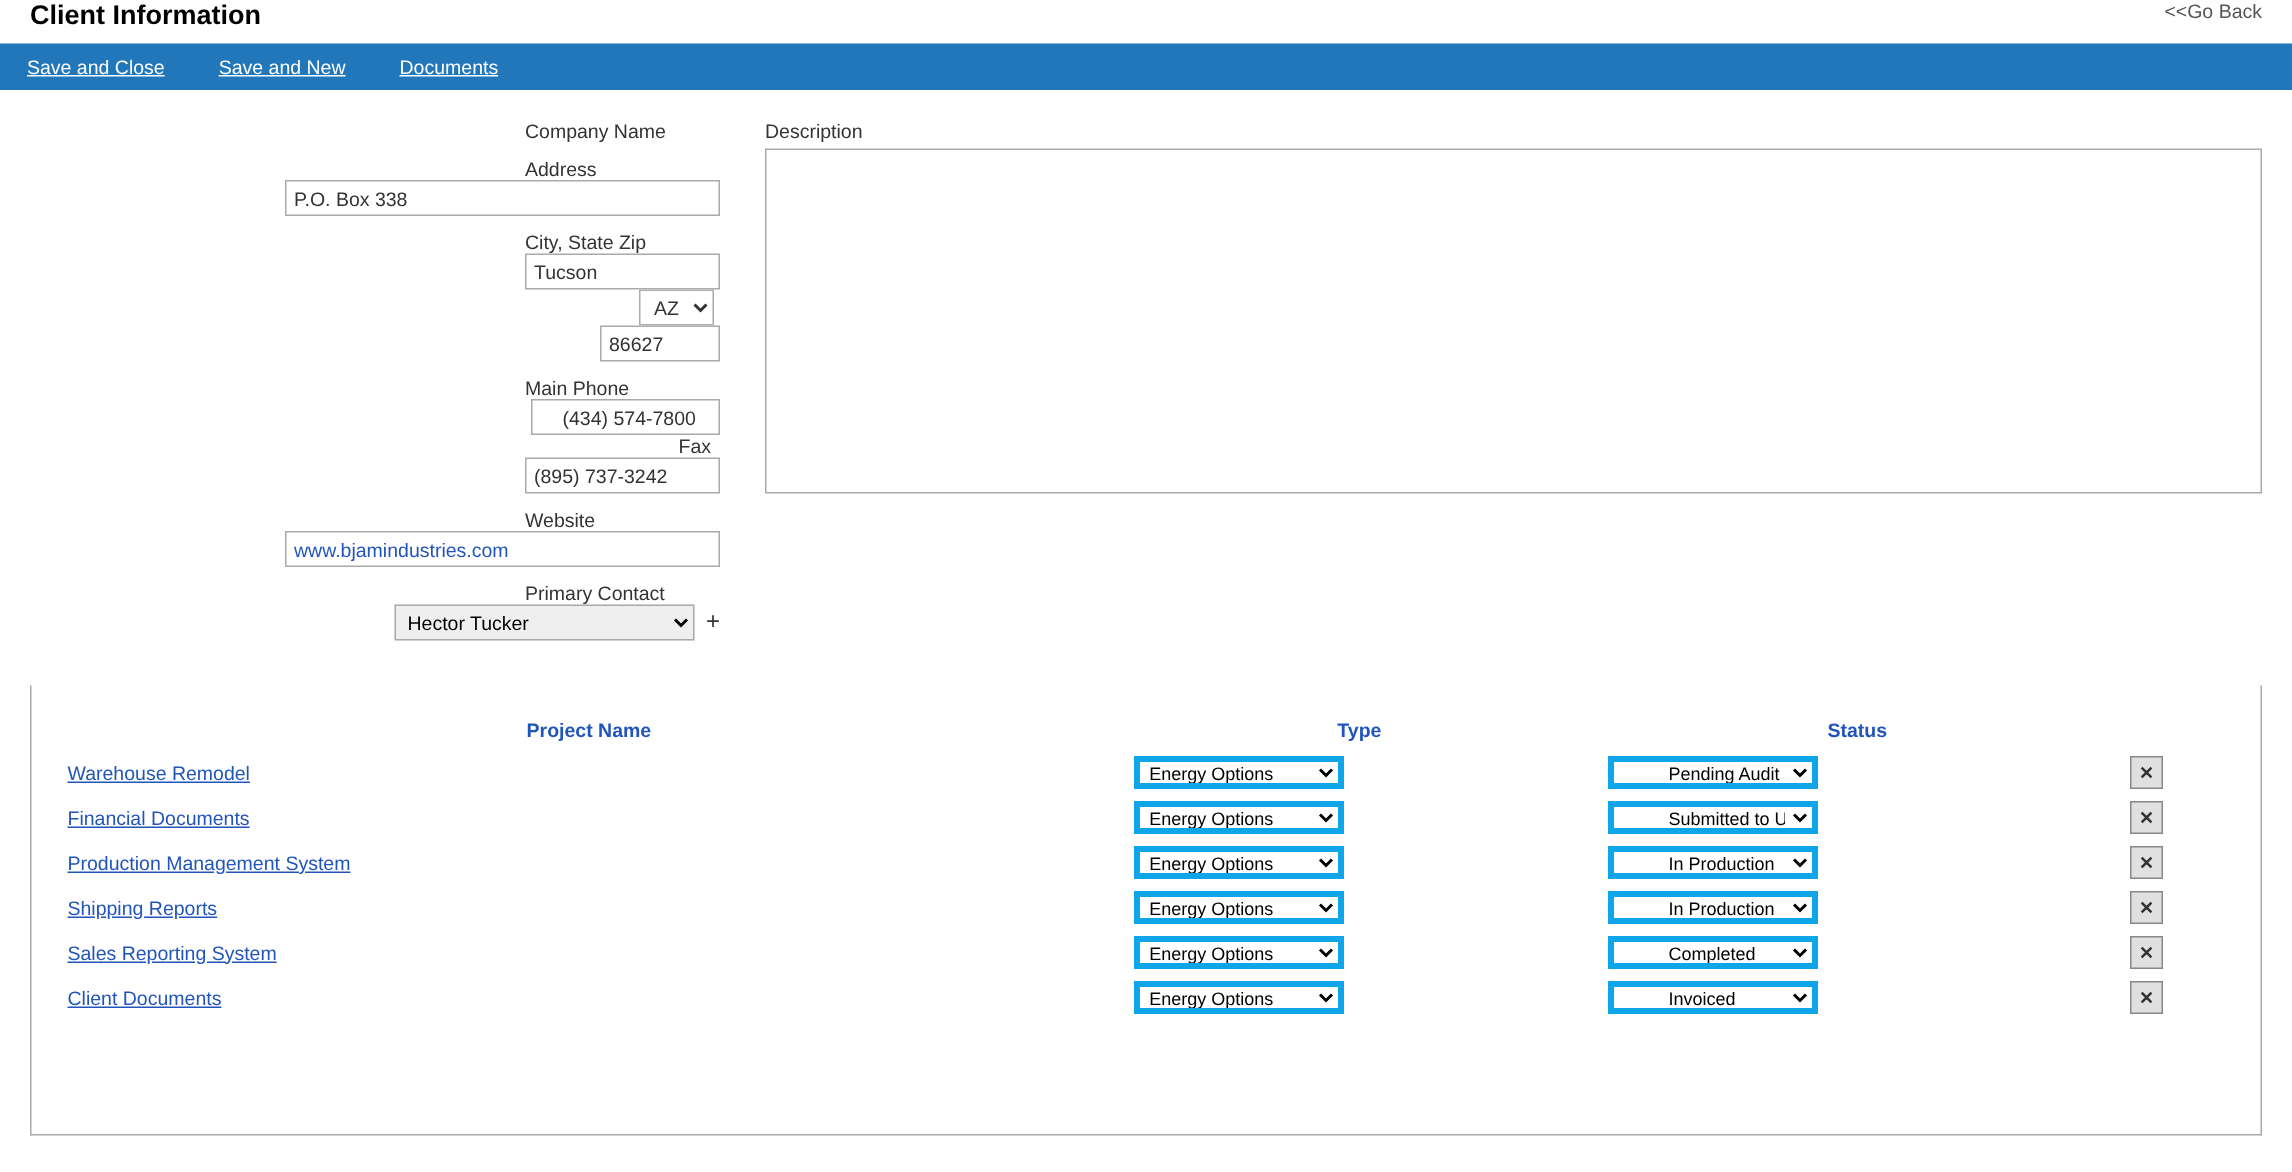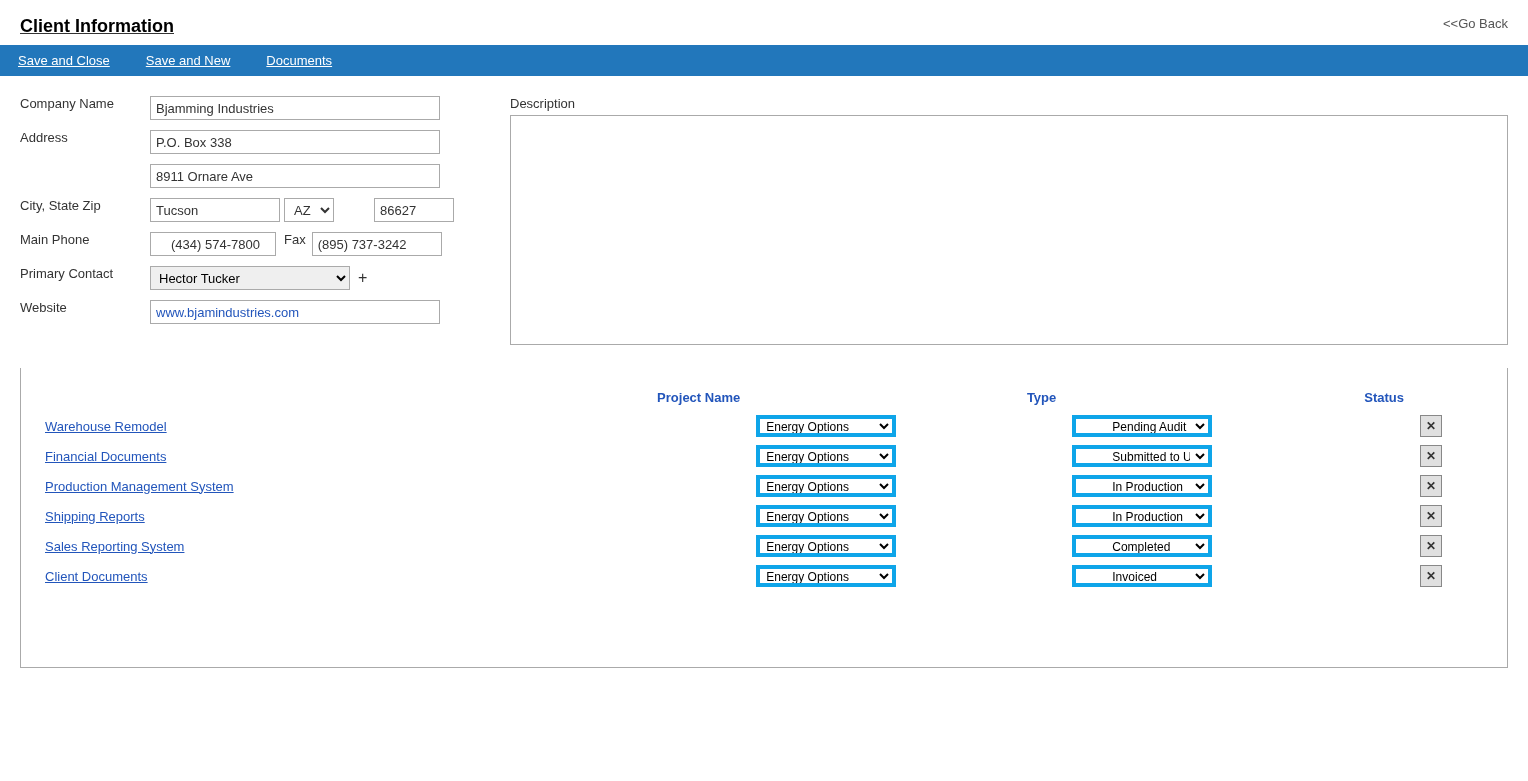--- a/index.html
+++ b/index.html
@@ -1,38 +1,38 @@
 <!DOCTYPE html>
 <html><head>
   <meta charset="utf-8">
   <style>
     * { box-sizing: border-box; margin: 0; padding: 0; }
     body { font-family: Arial, sans-serif; font-size: 13px; color: #333; background: #fff; }
 
     
-    .page-header { padding: 16px 20px 8px 20px; text-decoration: underline; }
+    .page-header { padding: 0 20px 8px 20px; }
     .page-title { font-size: 18px; font-weight: bold; color: #000; }
     .go-back { float: right; color: #555; font-size: 13px; cursor: pointer; }
 
     
     .toolbar { background: #2277bb; padding: 0; display: flex; align-items: stretch; }
     .toolbar-btn {
       color: #fff; padding: 8px 18px; cursor: pointer; font-size: 13px;
       background: none; border: none; text-decoration: underline;
     }
 
     
     .main-content { padding: 20px 20px 20px 20px; }
 
     
     .form-section { display: flex; gap: 30px; margin-bottom: 20px; }
     .form-left { flex: 0 0 460px; }
     .form-right { flex: 1; }
 
-    .form-row { display: flex; align-items: flex-start; margin-bottom: 10px; }
+    .form-row { display: flex; align-items: flex-end; margin-bottom: 10px; flex-direction: column; }
     .form-label { width: 130px; flex-shrink: 0; color: #333; font-size: 13px; }
     .form-input {
       border: 1px solid #aaa; padding: 3px 5px; font-size: 13px;
       height: 24px; color: #333; background: #fff;
     }
     .input-full { width: 290px; }
     .input-city { width: 130px; }
     .input-state { width: 50px; margin: 0 4px; }
     .input-zip { width: 80px; margin-left: 36px; }
     .input-phone { width: 126px; padding-left: 20px; }
@@ -65,21 +65,21 @@
     
     .projects-panel {
       border: 1px solid #aaa; border-top: none;
       padding: 16px 16px 16px 16px;
       min-height: 300px;
     }
 
     .projects-table { width: 100%; border-collapse: collapse; }
     .projects-table thead tr th {
       color: #2255bb; font-weight: bold; font-size: 13px;
-      padding: 6px 8px; text-align: right;
+      padding: 6px 8px; text-align: center;
     }
     .col-name { width: 45%; }
     .col-type { width: 20%; }
     .col-status { width: 22%; }
     .col-action { width: 5%; }
 
     .projects-table tbody tr td { padding: 4px 8px; vertical-align: middle; }
 
     .project-link { color: #2255bb; text-decoration: underline; cursor: pointer; font-size: 13px; }
 
@@ -114,32 +114,27 @@
 </div>
 
 <div class="main-content">
 
   <div class="form-section">
 
     <div class="form-left">
 
       <div class="form-row">
         <span class="form-label">Company Name</span>
-        <input class="form-input input-full" type="text" value="Bjamming Industries" style="">
       </div>
 
       <div class="form-row">
         <span class="form-label">Address</span>
         <input class="form-input input-full" type="text" value="P.O. Box 338" style="">
       </div>
 
-      <div class="form-row">
-        <span class="form-label"></span>
-        <input class="form-input input-full" type="text" value="8911 Ornare Ave" style="">
-      </div>
 
       <div class="form-row">
         <span class="form-label">City, State Zip</span>
         <input class="form-input input-city" type="text" value="Tucson" style="">
         <select class="form-input input-state">
           <option>AZ</option>
           <option>CA</option>
           <option>TX</option>
           <option>NY</option>
         </select>
@@ -147,32 +142,32 @@
       </div>
 
       <div class="form-row">
         <span class="form-label">Main Phone</span>
         <input class="form-input input-phone" type="text" value="(434) 574-7800" style="">
         <span class="fax-label">Fax</span>
         <input class="form-input input-fax" type="text" value="(895) 737-3242" style="">
       </div>
 
       <div class="form-row">
+        <span class="form-label">Website</span>
+        <input class="form-input input-website" type="text" style="color: rgb(34, 85, 187);" value="www.bjamindustries.com">
+      </div>
+
+      <div class="form-row">
         <span class="form-label">Primary Contact</span>
         <div class="contact-row">
           <select class="contact-select">
             <option>Hector Tucker</option>
           </select>
           <button class="add-contact-btn">+</button>
         </div>
-      </div>
-
-      <div class="form-row">
-        <span class="form-label">Website</span>
-        <input class="form-input input-website" type="text" style="color: rgb(34, 85, 187);" value="www.bjamindustries.com">
       </div>
     </div>
 
     <div class="form-right">
       <div class="description-label">Description</div>
       <textarea class="description-textarea" style=""></textarea>
     </div>
 
   </div>
 

